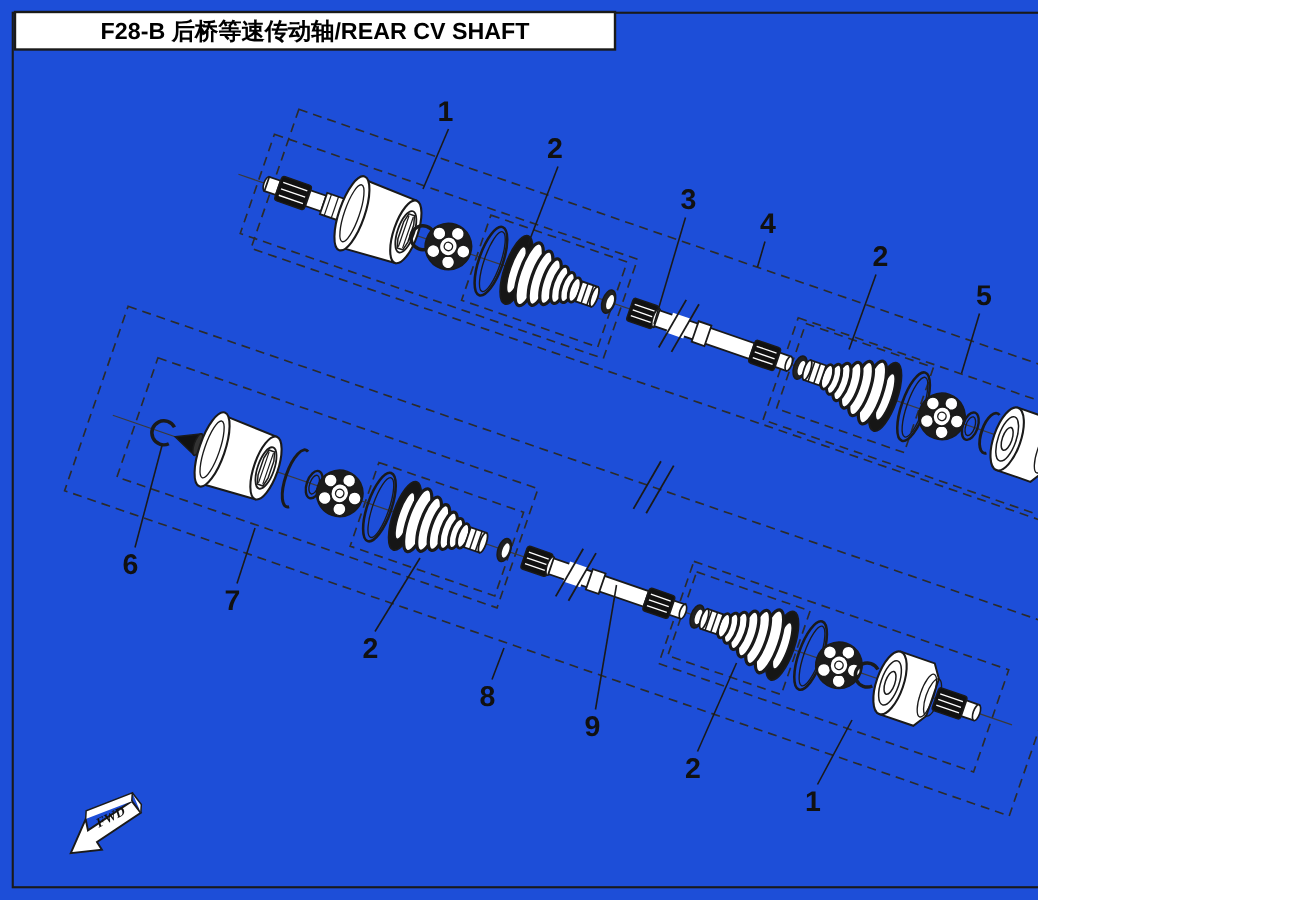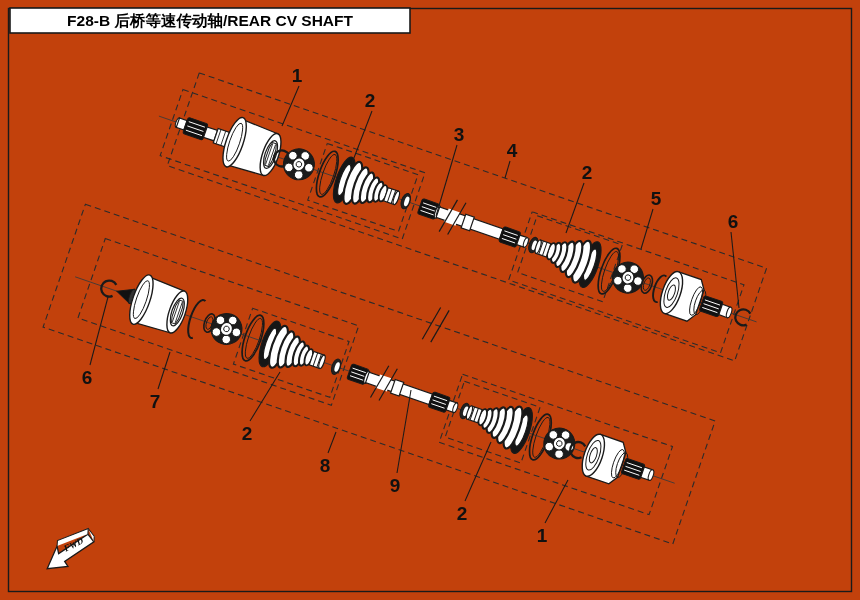--- a/index.html
+++ b/index.html
@@ -1,16 +1,16 @@
 <!DOCTYPE html>
 <html><head>
 <meta charset="utf-8">
 <style>
   html,body{margin:0;padding:0;background:#fff;}
-  .page{position:relative;width:860px;height:600px;background:#c2410c;overflow:hidden;
+  .page{position:relative;width:692px;height:600px;background:#1d4ed8;overflow:hidden;
         font-family:"Liberation Sans",sans-serif;}
   svg{position:absolute;left:0;top:0;}
   .num{font-family:"Liberation Sans",sans-serif;font-weight:bold;font-size:19px;fill:#111;}
   .ttl{font-family:"Liberation Sans",sans-serif;font-weight:bold;font-size:15.5px;fill:#000;}
   .fwdtxt{font-family:"Liberation Serif",serif;font-style:italic;font-weight:bold;font-size:9px;fill:#111;}
 </style>
 </head>
 <body>
 
 <div class="page">

